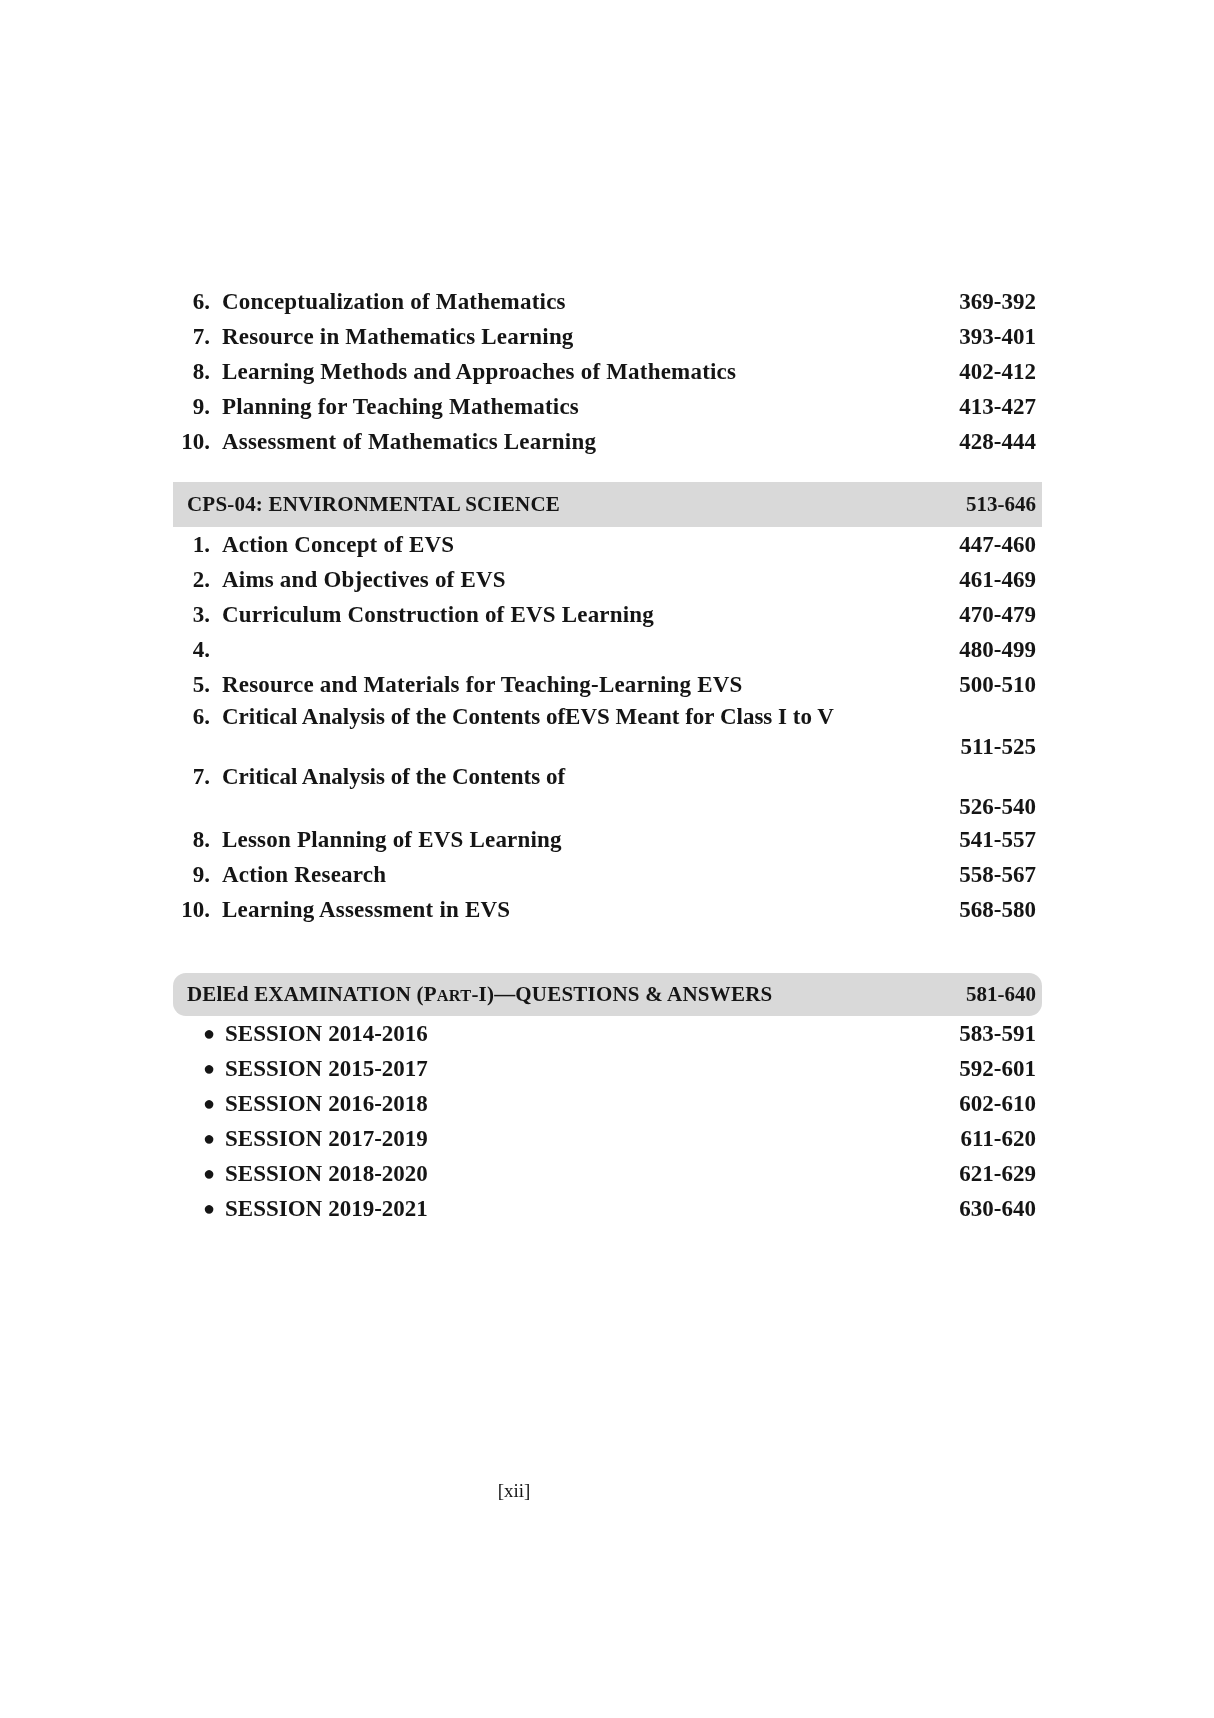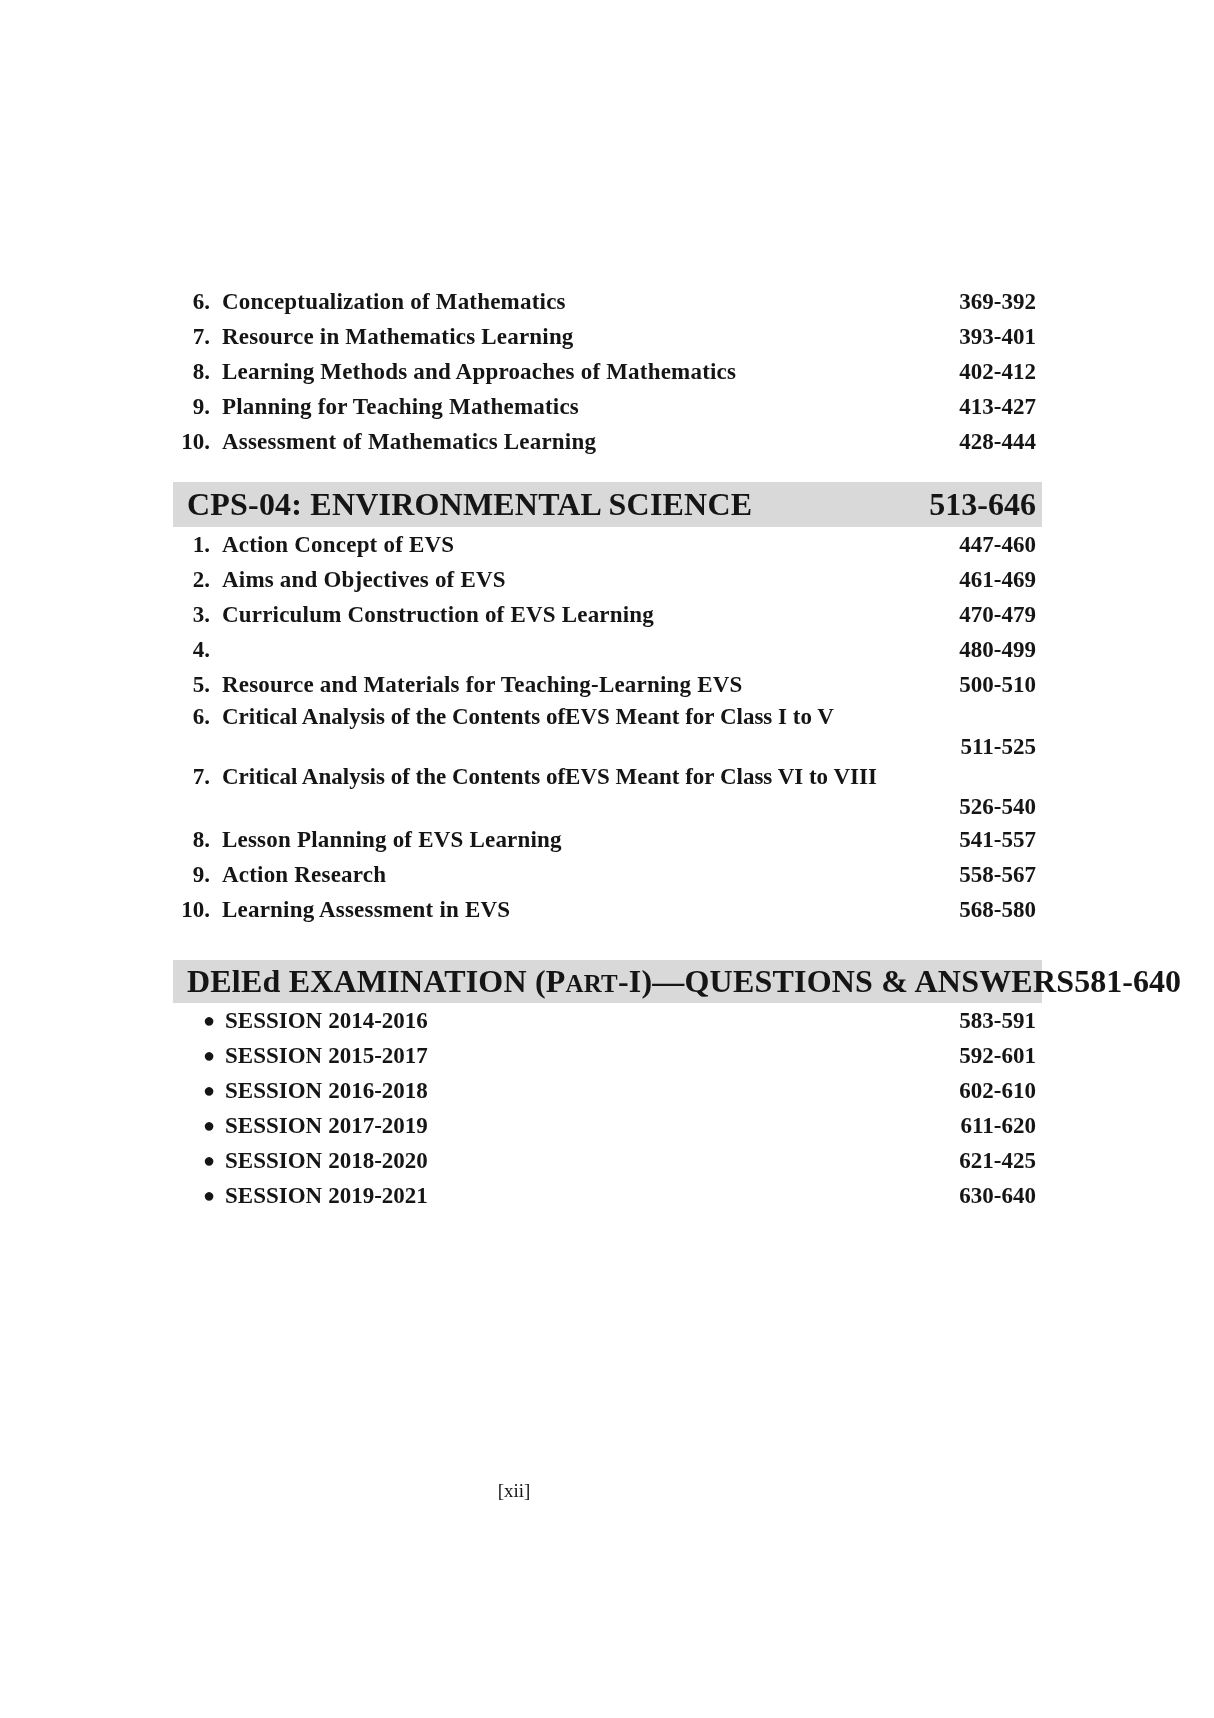--- a/index.html
+++ b/index.html
@@ -65,28 +65,29 @@
   .row.two-line .pages {
     align-self: flex-end;
     line-height: 30px;
   }
   
   .section-bar {
     display: flex;
     align-items: center;
     height: 45px;
     background: #d9d9d9;
-    font-size: 32px;
+    font-size: 21px;
     font-weight: bold;
     padding: 0 6px 0 14px;
     box-sizing: border-box;
   }
   .section-bar.exam {
     height: 43px;
-    margin-top: 33px;
+    margin-top: 46px;
+    border-radius: 13px;
   }
   .section-bar.cps {
     margin-top: 23px;
   }
   .section-bar .bar-title {
     white-space: nowrap;
     letter-spacing: 0.2px;
   }
   .section-bar .pages {
     margin-left: auto;
@@ -188,21 +189,20 @@
       <div>Critical Analysis of the Contents of</div>
       <div>EVS Meant for Class I to V</div>
     </div>
     <span class="pages">511-525</span>
   </div>
 
   <div class="row two-line">
     <span class="num">7.</span>
     <div class="title-block">
       <div>Critical Analysis of the Contents of</div>
-      <div>EVS Meant for Class VI to VIII</div>
     </div>
     <span class="pages">526-540</span>
   </div>
 
   <div class="row">
     <span class="num">8.</span>
     <span class="title">Lesson Planning of EVS Learning</span>
     <span class="pages">541-557</span>
   </div>
   <div class="row">
@@ -242,21 +242,21 @@
   <div class="row session">
     <span class="bullet">●</span>
     <span class="label">SESSION</span>
     <span class="years">2017-2019</span>
     <span class="pages">611-620</span>
   </div>
   <div class="row session">
     <span class="bullet">●</span>
     <span class="label">SESSION</span>
     <span class="years">2018-2020</span>
-    <span class="pages">621-425</span>
+    <span class="pages">621-629</span>
   </div>
   <div class="row session">
     <span class="bullet">●</span>
     <span class="label">SESSION</span>
     <span class="years">2019-2021</span>
     <span class="pages">630-640</span>
   </div>
 
 </div>
 

